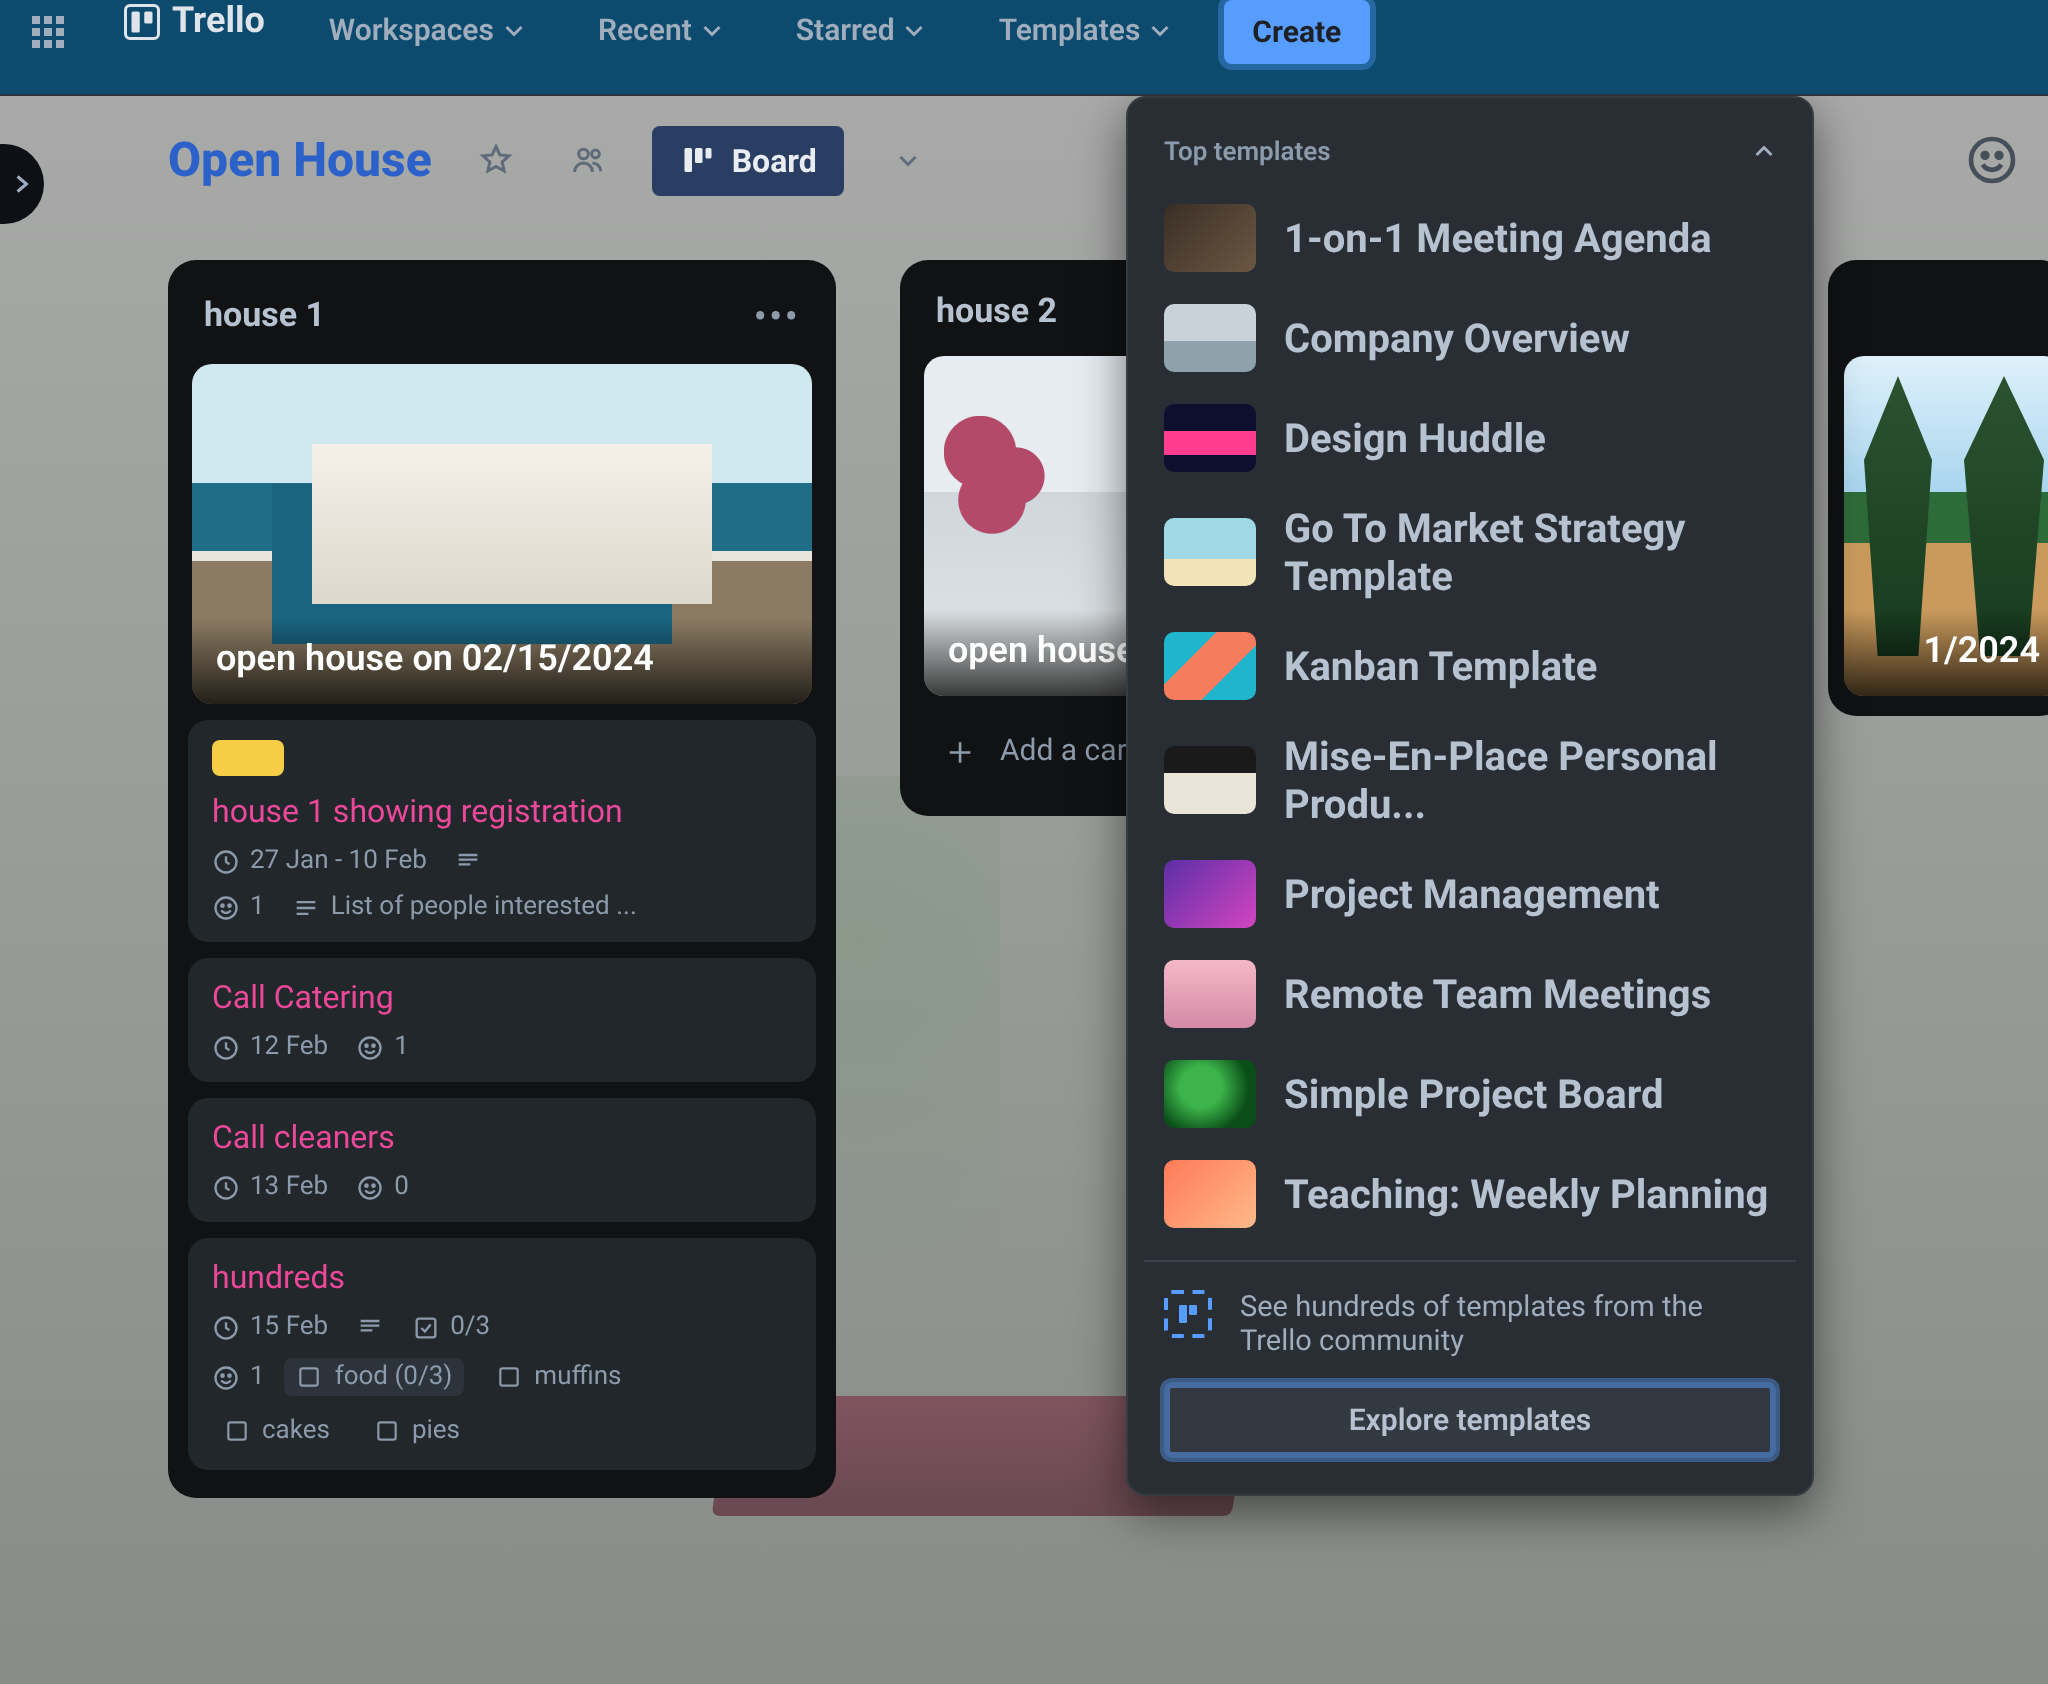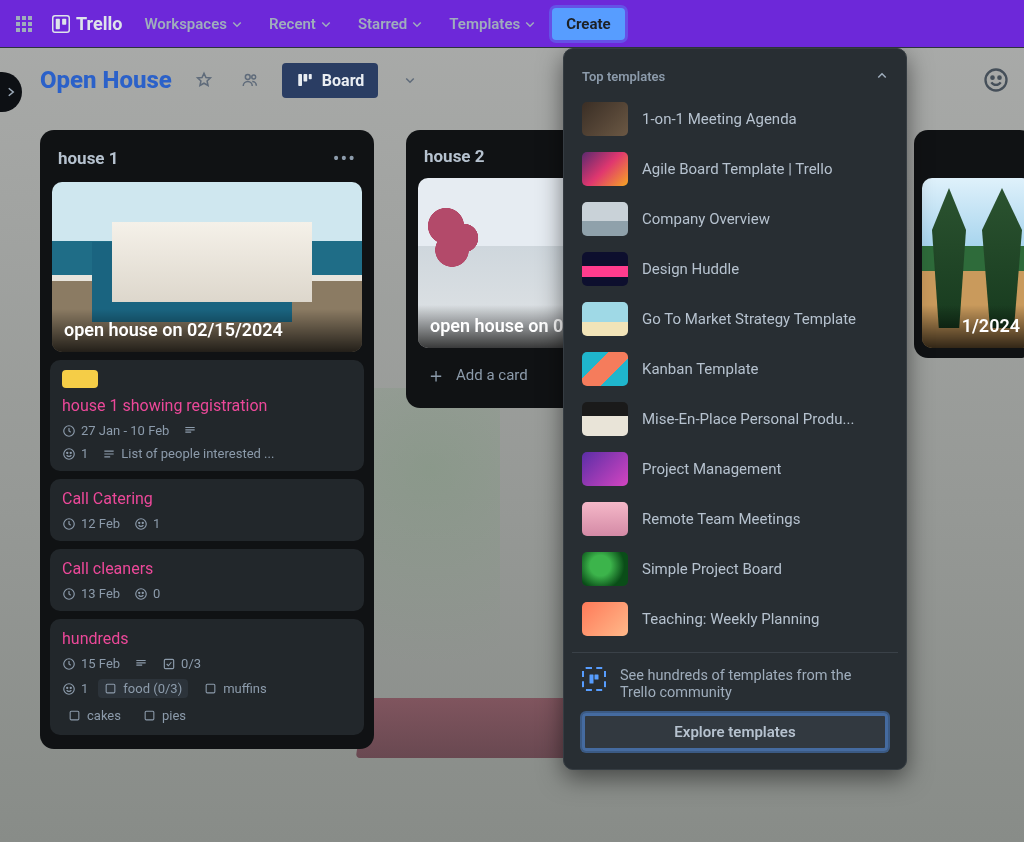--- a/index.html
+++ b/index.html
@@ -1,22 +1,22 @@
 <!DOCTYPE html>
 <html><head>
 <meta charset="utf-8">
 <style>
 * { box-sizing: border-box; margin: 0; padding: 0; font-family: -apple-system, BlinkMacSystemFont, "Segoe UI", Roboto, sans-serif; }
 html, body { width: 1024px; height: 842px; overflow: hidden; background: #000; }
 
 
 .topnav {
   height: 48px;
-  background: #6d28d9;
-  display: flex; align-items: center; gap: 6px;
+  background: #0c4a6e;
+  display: flex; align-items: flex-start; gap: 16px;
   padding: 0 8px;
   color: #9fadbc;
   position: relative; z-index: 20;
   border-bottom: 1px solid #2c333a;
 }
 .apps-grid { width: 32px; height: 32px; display:flex; align-items:center; justify-content:center; border-radius:3px; cursor:pointer;}
 .apps-grid svg { fill: #9fadbc; }
 .logo { display:flex; align-items:center; gap:6px; font-weight:700; font-size:18px; color:#dee4ea; padding:0 6px; cursor:pointer;}
 .logo svg { fill:#dee4ea; }
 .nav-item { display:flex; align-items:center; gap:4px; padding:6px 10px; font-size:15px; font-weight:600; color:#9fadbc; border-radius:3px; cursor:pointer;}
@@ -25,20 +25,21 @@
   padding:7px 14px; border-radius:4px; border:none; cursor:pointer;
   box-shadow: 0 0 0 3px rgba(87,157,255,0.35);
 }
 
 
 .board-area {
   position: relative;
   height: calc(842px - 48px);
   background: #000;
   overflow:hidden;
+  padding-left:44px;
 }
 .board-bg {
   position:absolute; inset:0;
   background: linear-gradient(to bottom, rgba(210,212,210,0.8), rgba(170,175,170,0.8));
   filter: blur(0px);
 }
 
 .bg-plant { position:absolute; left:360px; top:340px; width:140px; height:400px;
   background: radial-gradient(circle at 50% 20%, rgba(120,150,120,0.4), transparent 60%);
 }
@@ -122,21 +123,21 @@
   position:absolute; z-index:50;
   top:0px; left:563px; width:344px; 
   background:#282e33; border-radius:10px; box-shadow:0 8px 24px rgba(0,0,0,0.5);
   padding:14px 8px 14px 8px;
   color:#b6c2cf;
   border:1px solid #353c42;
 }
 .pop-head { display:flex; align-items:center; justify-content:space-between; padding:4px 10px 8px 10px;}
 .pop-title { font-size:13px; color:#8c9bab; font-weight:600;}
 .pop-caret { cursor:pointer; color:#8c9bab;}
-.tmpl-row { display:flex; align-items:center; gap:14px; padding:8px 10px; border-radius:6px; cursor:pointer; font-size:15px; font-weight:400; color:#b6c2cf;}
+.tmpl-row { display:flex; align-items:center; gap:14px; padding:8px 10px; border-radius:6px; cursor:pointer; font-size:20px; font-weight:700; color:#b6c2cf;}
 .tmpl-thumb { width:46px; height:34px; border-radius:5px; flex-shrink:0;}
 .th-meeting{ background:linear-gradient(135deg,#3a2e25,#6b5844);}
 .th-agile{ background:linear-gradient(135deg,#5a2a6e,#e0376f 50%,#f5a623);}
 .th-company{ background:linear-gradient(to bottom,#c9d2d8 55%,#8fa1ab 55%);}
 .th-design{ background:linear-gradient(to bottom,#0d0f2e 40%,#ff3c8e 40%,#ff3c8e 75%,#0d0f2e 75%);}
 .th-market{ background:linear-gradient(to bottom,#9fd9e6 60%, #f2e4b8 60%);}
 .th-kanban{ background:linear-gradient(135deg,#1fb6cd 0 33%,#f57c5c 33% 66%,#1fb6cd 66%);}
 .th-mise{ background:linear-gradient(to bottom,#1a1a1a 40%,#e9e4d8 40%);}
 .th-pm{ background:linear-gradient(135deg,#5b2ea6,#d445c1);}
 .th-remote{ background:linear-gradient(to bottom,#f5b8c8,#d48aa6);}
@@ -445,24 +446,20 @@
         <svg class="chev" viewBox="0 0 16 16" width="14" height="14">
             <path d="M3 10l5-5 5 5"></path>
           </svg>
       </div>
     </div>
     <div class="tmpl-row">
         <div class="tmpl-thumb th-meeting"></div>
         <span>1-on-1 Meeting Agenda</span>
       </div>
     <div class="tmpl-row">
-        <div class="tmpl-thumb th-agile"></div>
-        <span>Agile Board Template | Trello</span>
-      </div>
-    <div class="tmpl-row">
         <div class="tmpl-thumb th-company"></div>
         <span>Company Overview</span>
       </div>
     <div class="tmpl-row">
         <div class="tmpl-thumb th-design"></div>
         <span>Design Huddle</span>
       </div>
     <div class="tmpl-row">
         <div class="tmpl-thumb th-market"></div>
         <span>Go To Market Strategy Template</span>

